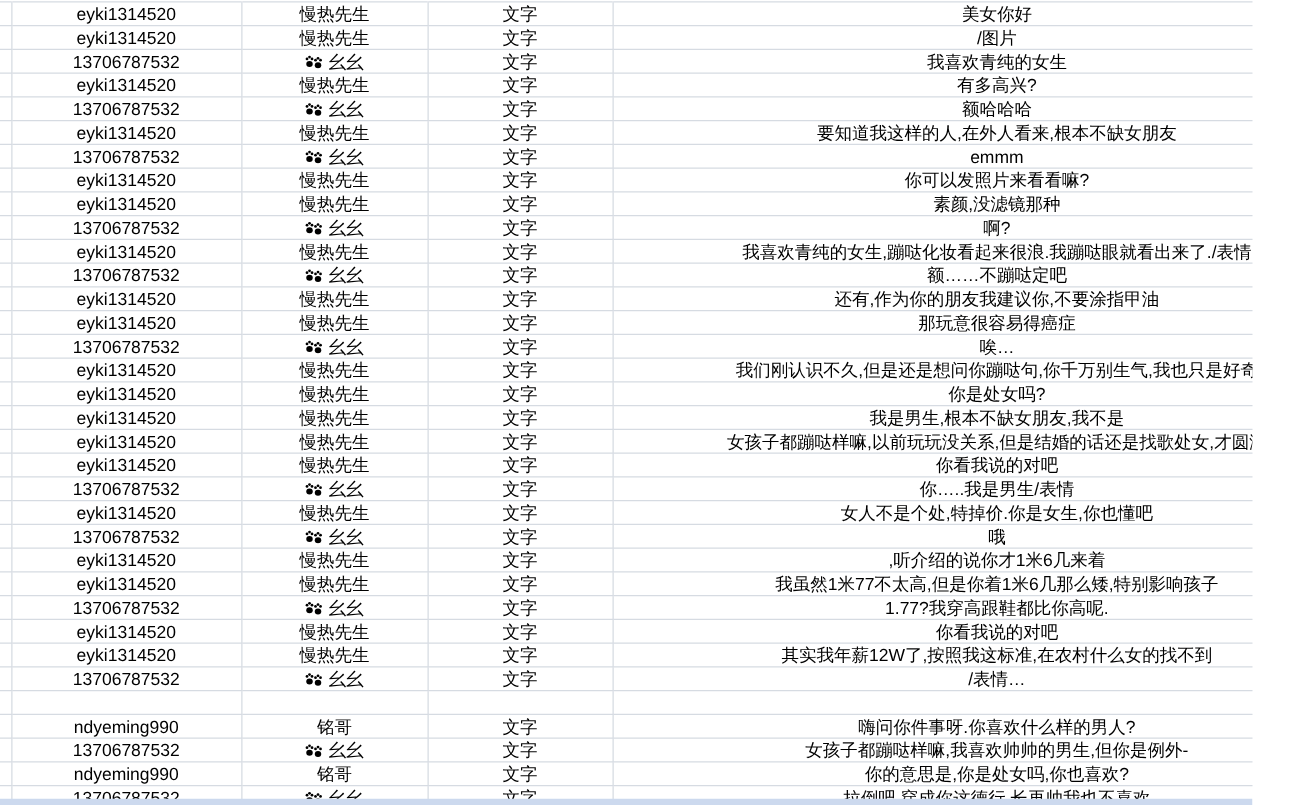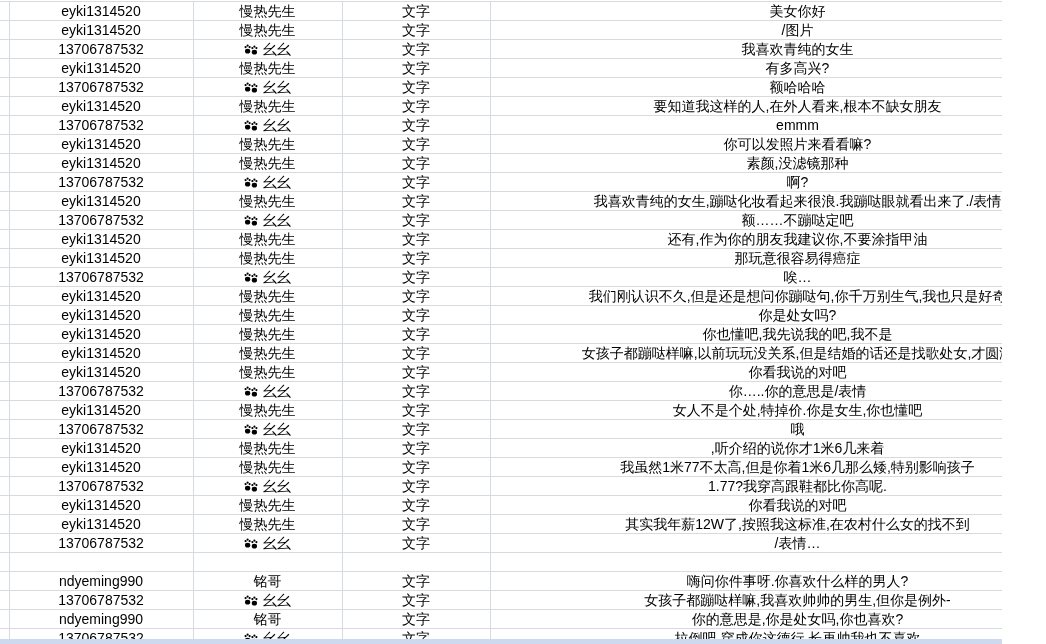--- a/index.html
+++ b/index.html
@@ -407,21 +407,21 @@
       <span>eyki1314520</span>
     </td>
     <td>
       
       <span>慢热先生</span>
     </td>
     <td>
       <span>文字</span>
     </td>
     <td>
-      <span>你也懂吧,我先说我的吧,我不是</span>
+      <span>我是男生,根本不缺女朋友,我不是</span>
     </td>
   </tr>
 
   <tr>
     <td class="col-a"></td>
     <td>
       <span>eyki1314520</span>
     </td>
     <td>
       
@@ -467,21 +467,21 @@
                 <circle cx="10.4" cy="2.6" r="1.1"></circle>
                 <circle cx="12.4" cy="4.1" r="1.1"></circle>
                 <ellipse cx="10.4" cy="8.2" rx="2.6" ry="2.4"></ellipse>
               </svg></span>
       <span>幺幺</span>
     </td>
     <td>
       <span>文字</span>
     </td>
     <td>
-      <span>你…..你的意思是/表情</span>
+      <span>你…..我是男生/表情</span>
     </td>
   </tr>
 
   <tr>
     <td class="col-a"></td>
     <td>
       <span>eyki1314520</span>
     </td>
     <td>
       

